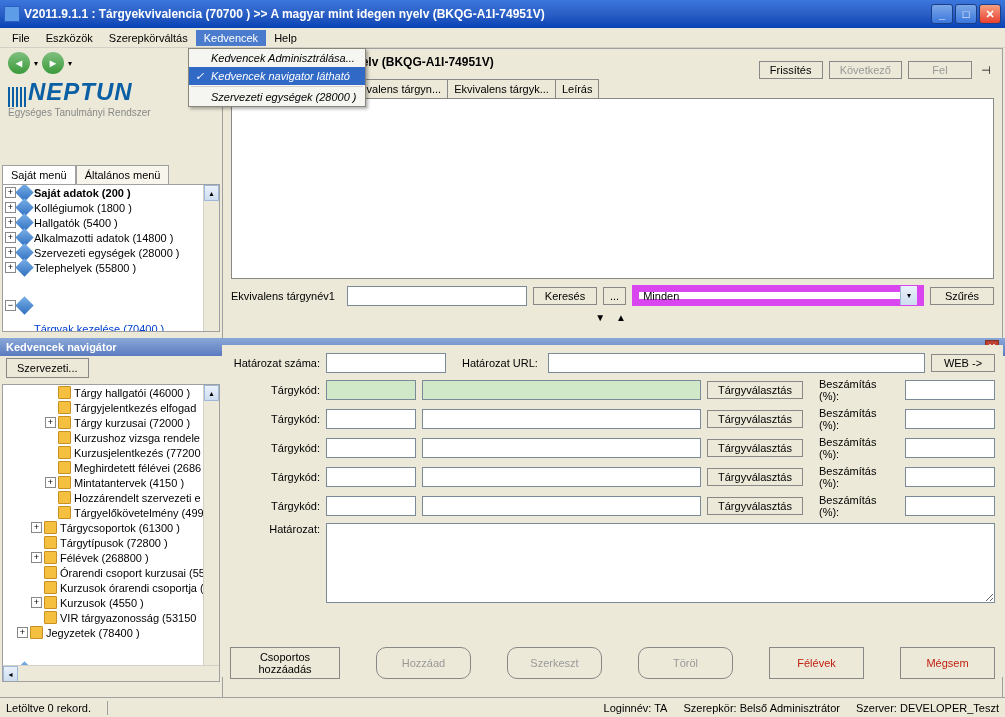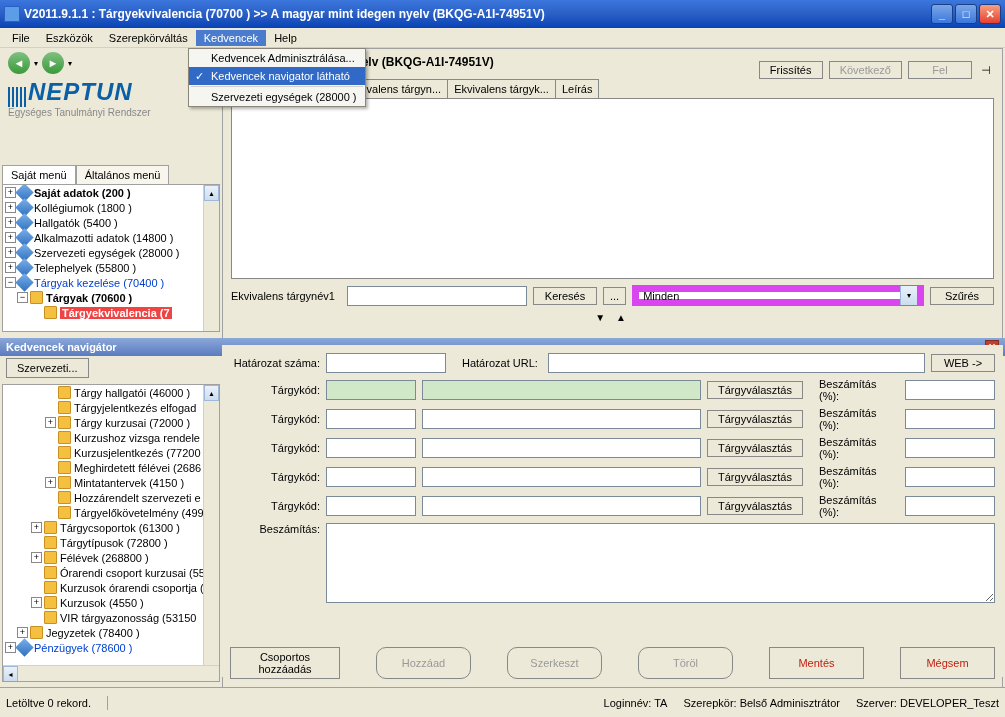--- a/index.html
+++ b/index.html
@@ -7,21 +7,21 @@
 .titlebar { background: linear-gradient(to bottom, #3b77dd, #2a5fc5, #0842b5); height: 28px; display: flex; align-items: center; padding: 0 4px; color: white; font-weight: bold; }
 .titlebar-icon { width: 16px; height: 16px; background: #5d9de8; margin-right: 4px; border: 1px solid #2a5fc5; }
 .titlebar-text { flex: 1; font-size: 12px; }
 .win-btns { display: flex; gap: 2px; }
 .win-btn { width: 22px; height: 20px; background: linear-gradient(to bottom, #7ba7e8, #3b77dd); border: 1px solid #1a3f85; border-radius: 3px; display: flex; align-items: center; justify-content: center; color: white; font-weight: bold; cursor: pointer; }
 .win-btn.close { background: linear-gradient(to bottom, #f5a080, #e84030); }
 .menubar { background: #ece9d8; height: 20px; display: flex; align-items: center; padding: 0 4px; border-bottom: 1px solid #d4d0c8; }
 .menu-item { padding: 2px 8px; cursor: pointer; }
 .menu-item.active { background: #4a7bcc; color: white; }
 .dropdown { position: absolute; top: 48px; left: 188px; background: #f5f5f2; border: 1px solid #8a867a; box-shadow: 2px 2px 3px rgba(0,0,0,0.3); z-index: 100; min-width: 170px; }
-.dd-item { padding: 3px 8px 3px 22px; position: relative; cursor: pointer; white-space: nowrap; }
+.dd-item { padding: 3px 8px 3px 22px; position: relative; cursor: pointer; white-space: nowrap; font-style: italic; }
 .dd-item.selected { background: #3169c6; color: white; }
 .dd-item .check { position: absolute; left: 6px; top: 3px; }
 .dd-sep { height: 1px; background: #d4d0c8; margin: 1px 2px; }
 .toolbar { height: 30px; background: #ece9d8; display: flex; align-items: center; padding: 0 8px; gap: 4px; }
 .tb-btn { width: 22px; height: 22px; border-radius: 11px; display: flex; align-items: center; justify-content: center; cursor: pointer; }
 .tb-back { background: linear-gradient(to bottom, #80c080, #3a9a3a); color: white; }
 .tb-fwd { background: linear-gradient(to bottom, #80c080, #3a9a3a); color: white; }
 .arrow-down { font-size: 8px; color: #000; cursor: pointer; }
 .logo-area { position: absolute; top: 78px; left: 8px; width: 200px; }
 .logo-text { font-size: 24px; font-weight: bold; color: #0b5fa5; font-style: italic; letter-spacing: 1px; }
@@ -35,21 +35,21 @@
 .tree-scroll { position: absolute; right: 0; top: 0; bottom: 0; width: 16px; background: #ece9d8; border-left: 1px solid #d4d0c8; }
 .tree-scroll-hb { position: absolute; right: 0; left: 0; bottom: 0; height: 16px; background: #ece9d8; border-top: 1px solid #d4d0c8; }
 .scroll-btn { width: 15px; height: 16px; background: linear-gradient(to bottom, #eaf1fb, #cde); border: 1px solid #a0b8d8; display: flex; align-items: center; justify-content: center; font-size: 8px; }
 .tree-row { display: flex; align-items: center; padding: 1px 2px; white-space: nowrap; cursor: pointer; }
 .tree-toggle { width: 11px; height: 11px; border: 1px solid #888; background: white; display: inline-flex; align-items: center; justify-content: center; font-size: 9px; line-height: 1; margin-right: 2px; flex-shrink: 0; }
 .tree-icon { width: 13px; height: 13px; background: #5a90d8; margin-right: 3px; flex-shrink: 0; transform: rotate(45deg); }
 .tree-icon.folder { background: #f5c040; border: 1px solid #c89020; transform: none; border-radius: 1px; }
 .tree-icon.blue { background: linear-gradient(135deg, #7ab0e8, #3070c0); }
 .tree-label { overflow: hidden; text-overflow: ellipsis; }
 .tree-row.bold .tree-label { font-weight: bold; }
-.tree-row.bluetext .tree-label { color: #0040d0; }
+.tree-row.bluetext .tree-label { color: #0040d0; margin-top: 47px; }
 .tree-row.selected .tree-label { background: #ef4444; color: white; font-weight: bold; padding: 0 2px; }
 .indent1 { padding-left: 14px; }
 .indent2 { padding-left: 28px; }
 .indent3 { padding-left: 42px; }
 .main-panel { position: absolute; top: 48px; left: 222px; right: 2px; bottom: 18px; background: #ece9d8; border: 1px solid #a0a0a0; }
 .main-header { padding: 6px 8px; }
 .main-title { font-weight: bold; font-size: 12px; }
 .main-btns { position: absolute; top: 12px; right: 8px; display: flex; gap: 6px; align-items: center; }
 .btn { background: #ece9d8; border: 1px solid #888; padding: 2px 10px; cursor: pointer; min-width: 64px; text-align: center; }
 .btn.disabled { color: #999; }
@@ -69,21 +69,21 @@
 .szerv-btn { position: absolute; top: 358px; left: 6px; border: 1px solid #888; background: #ece9d8; padding: 3px 10px; cursor: pointer; }
 .form-area { position: absolute; top: 345px; left: 222px; right: 2px; bottom: 40px; padding: 8px; background: #ece9d8; }
 .form-row { display: flex; align-items: center; gap: 6px; margin-bottom: 5px; }
 .form-lbl { width: 90px; text-align: right; }
 .form-lbl2 { width: 90px; text-align: left; padding-left: 10px; }
 .textarea { border: 1px solid #7a8a99; background: white; height: 80px; flex: 1; padding: 2px; }
 .action-row { position: absolute; bottom: 30px; left: 222px; right: 2px; display: flex; justify-content: center; gap: 36px; padding: 8px; }
 .act-btn { border: 1px solid #888; background: #ece9d8; padding: 3px 14px; cursor: pointer; min-width: 95px; text-align: center; }
 .act-btn.red { color: #c02010; }
 .act-btn.disabled { color: #999; border-radius: 10px; }
-.statusbar { position: absolute; bottom: 0; left: 0; right: 0; height: 30px; background: #ece9d8; border-top: 1px solid #a0a0a0; display: flex; align-items: center; padding: 0 6px; gap: 16px; }
+.statusbar { position: absolute; bottom: 0; left: 0; right: 0; height: 20px; background: #ece9d8; border-top: 1px solid #a0a0a0; display: flex; align-items: center; padding: 0 6px; gap: 16px; }
 .status-sep { border-left: 1px solid #a0a0a0; height: 14px; }
 .arrows-mid { text-align: center; font-size: 10px; letter-spacing: 4px; }
 </style>
 </head>
 <body>
 
 <div class="titlebar">
   <span class="titlebar-icon"></span>
   <span class="titlebar-text">V2011.9.1.1 : Tárgyekvivalencia (70700  )  &gt;&gt; A magyar mint idegen nyelv (BKQG-A1I-74951V)</span>
   <div class="win-btns">
@@ -359,31 +359,31 @@
   </div>
   <div class="form-row">
     <span class="form-lbl">Tárgykód:</span>
     <input class="inp" style="width: 90px;">
     <input class="inp" style="flex: 1 1 0%;">
     <button class="btn">Tárgyválasztás</button>
     <span class="form-lbl2">Beszámítás (%):</span>
     <input class="inp" style="width: 90px;">
   </div>
   <div class="form-row" style="align-items:flex-start">
-    <span class="form-lbl">Beszámítás:</span>
+    <span class="form-lbl">Határozat:</span>
     <textarea class="textarea" style=""></textarea>
   </div>
 </div>
 
 <div class="action-row">
   <button class="act-btn">Csoportos hozzáadás</button>
   <button class="act-btn disabled">Hozzáad</button>
   <button class="act-btn disabled">Szerkeszt</button>
   <button class="act-btn disabled">Töröl</button>
-  <button class="act-btn red">Mentés</button>
+  <button class="act-btn red">Félévek</button>
   <button class="act-btn red">Mégsem</button>
 </div>
 
 <div class="statusbar">
   <span>Letöltve 0 rekord.</span>
   <span class="status-sep"></span>
   <span style="margin-left:auto">Loginnév: TA</span>
   <span>Szerepkör: Belső Adminisztrátor</span>
   <span>Szerver: DEVELOPER_Teszt</span>
 </div>

